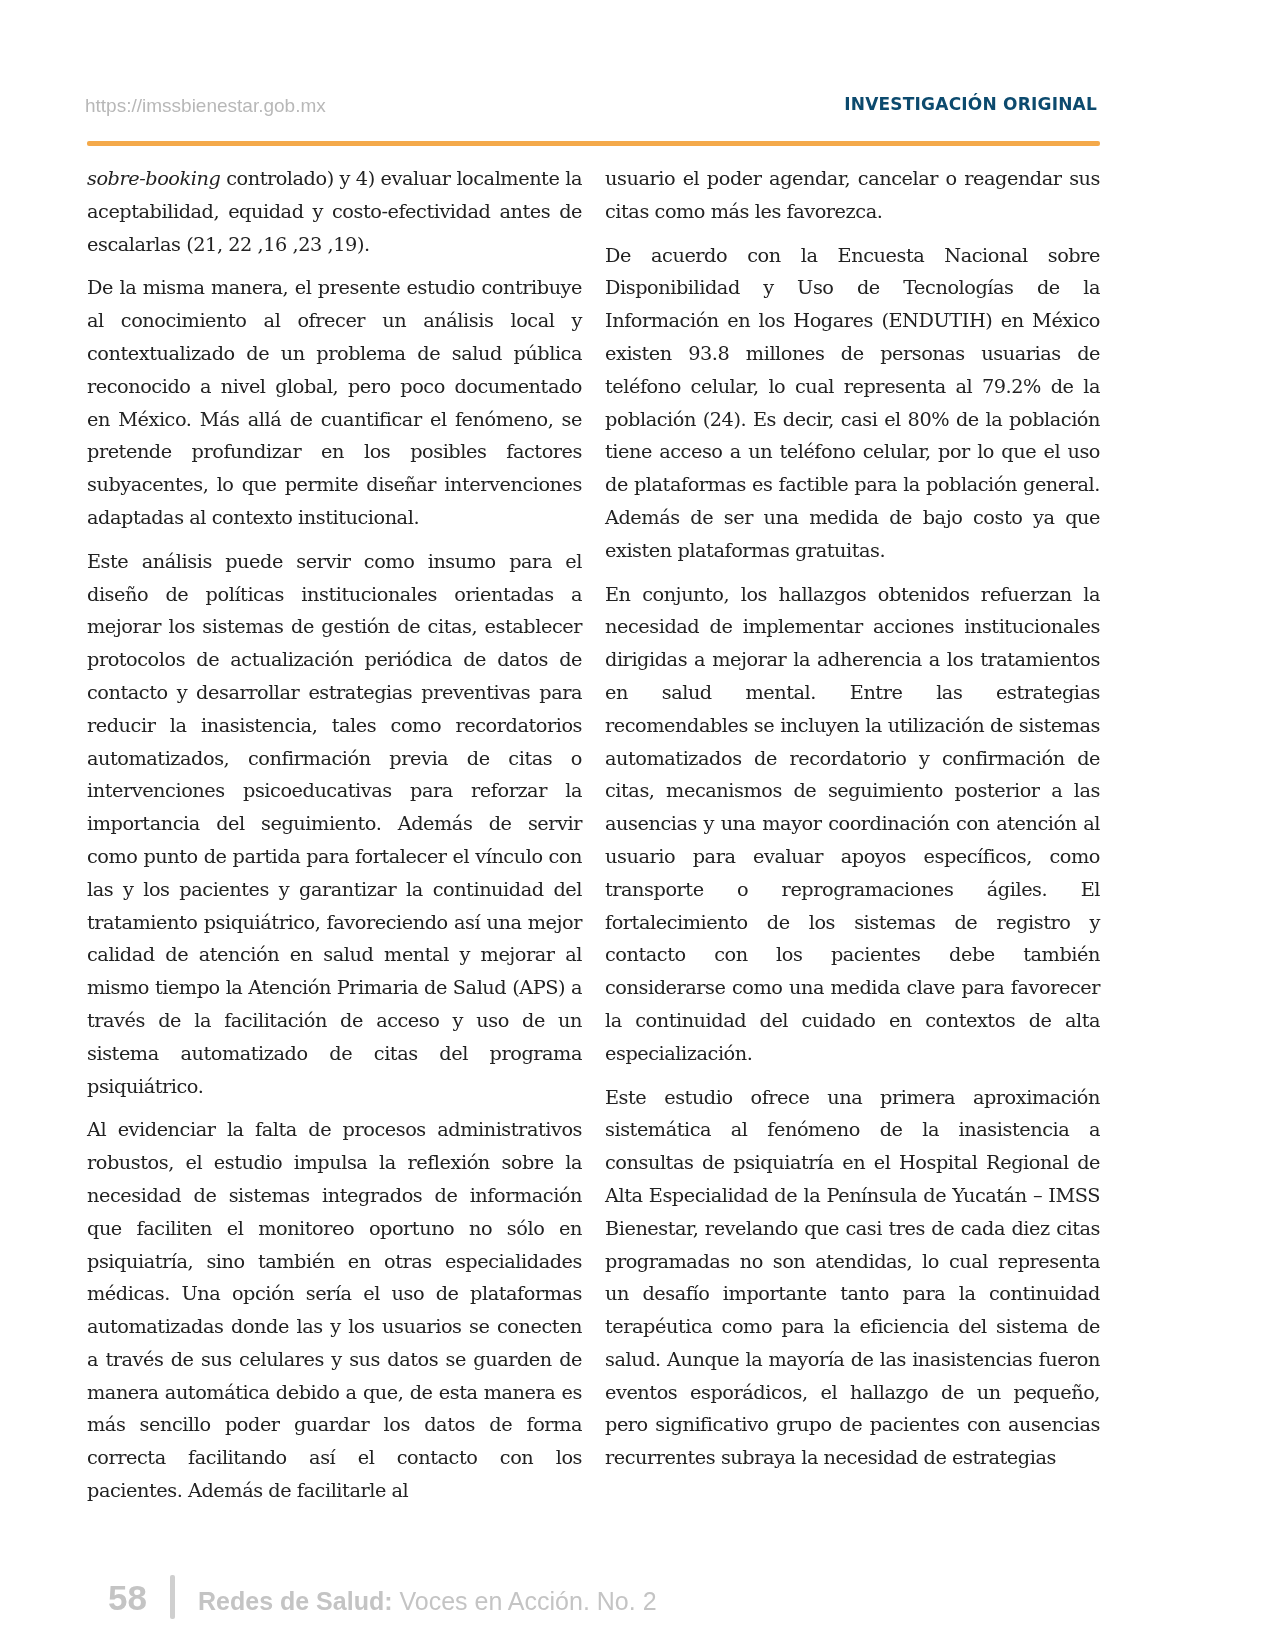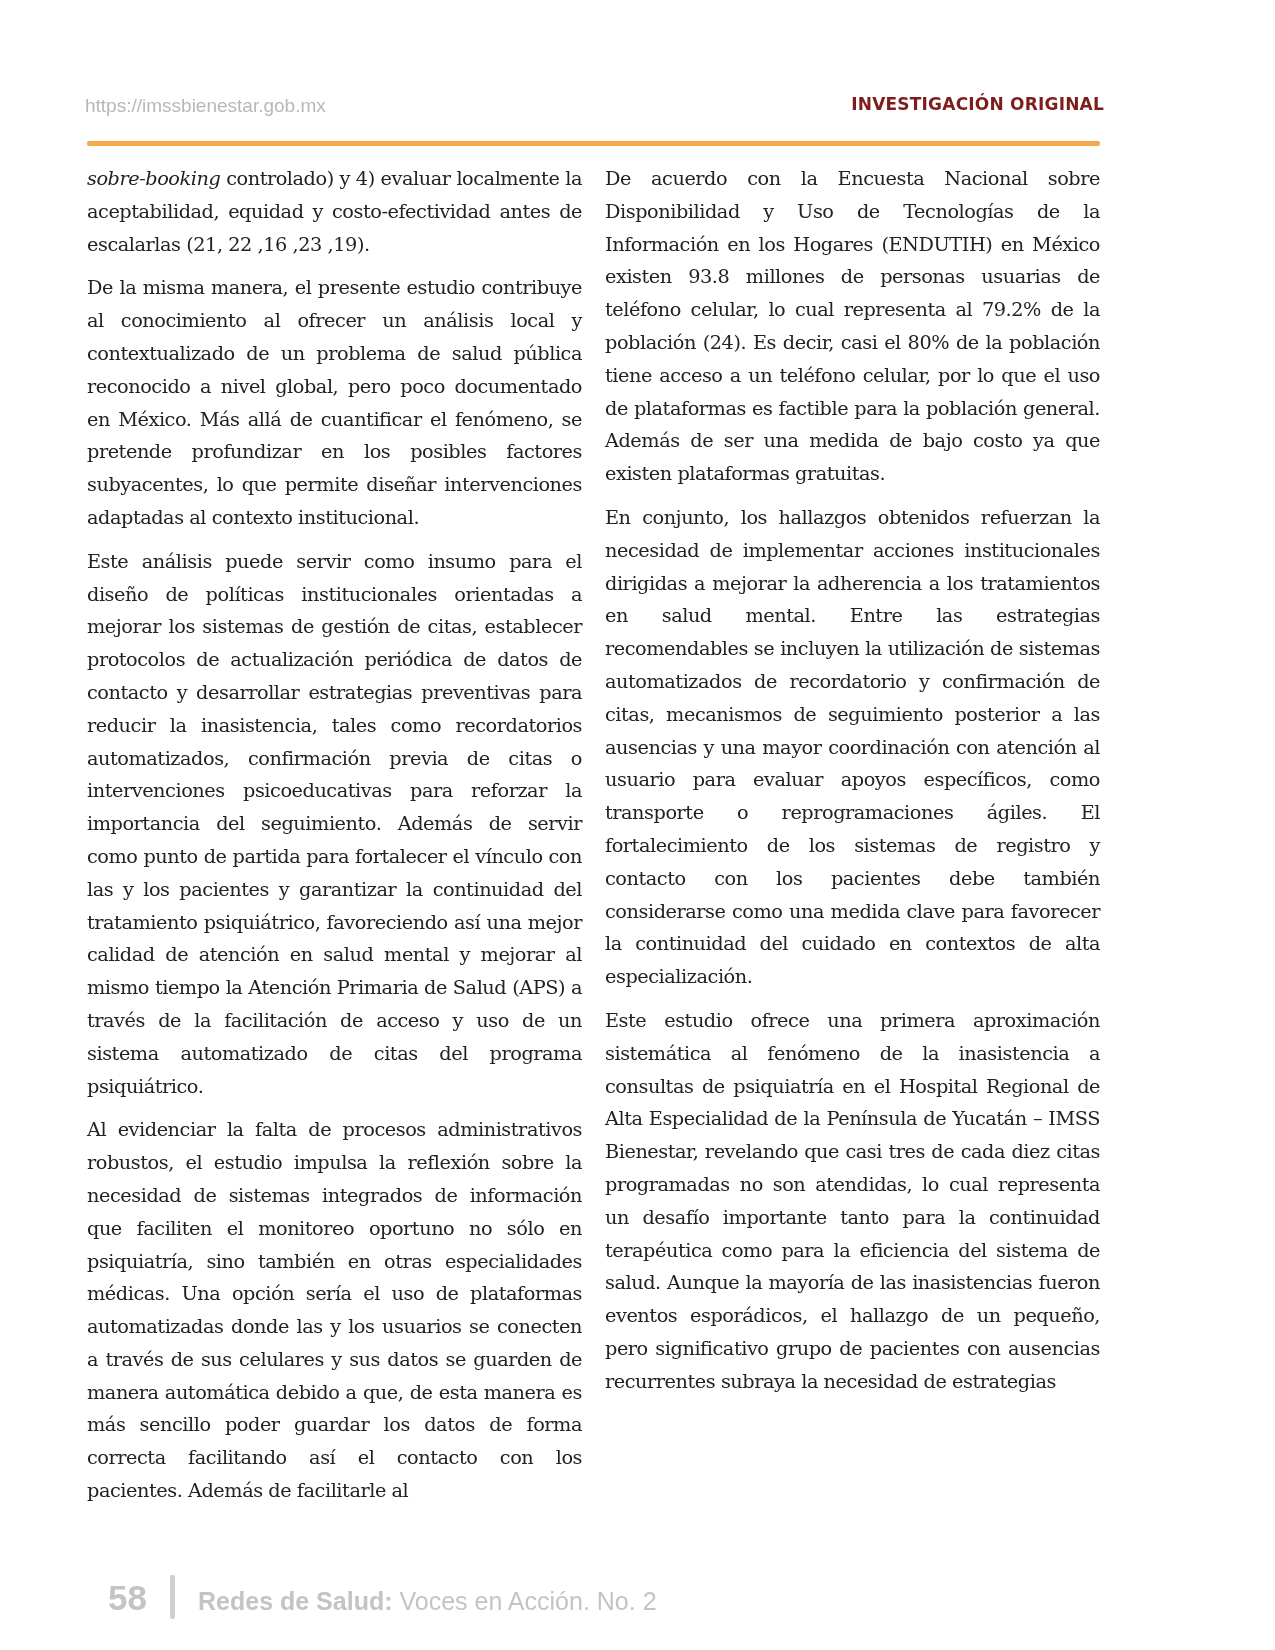--- a/index.html
+++ b/index.html
@@ -1,19 +1,19 @@
 <!DOCTYPE html>
 <html><head>
 <meta charset="utf-8">
 <style>
   html, body { margin: 0; padding: 0; background: #ffffff; }
   body { width: 1275px; height: 1650px; position: relative; overflow: hidden; }
   .page { position: absolute; left: 0; top: 0; width: 1275px; height: 1650px; background: #fff; }
   .hdr-url { position: absolute; left: 85px; top: 95px; font-family: "Liberation Sans", sans-serif; font-size: 19px; color: #b8b8b8; }
-  .hdr-section { position: absolute; right: 171px; top: 94px; font-family: "DejaVu Sans", sans-serif; font-weight: bold; font-size: 17px; color: #7f1d1d; letter-spacing: 0.2px; }
+  .hdr-section { position: absolute; right: 178px; top: 94px; font-family: "DejaVu Sans", sans-serif; font-weight: bold; font-size: 17px; color: #0c4a6e; letter-spacing: 0.2px; }
   .hdr-rule { position: absolute; left: 87px; top: 141px; width: 1013px; height: 5px; background: #f4a94a; border-radius: 2px; }
   .col { position: absolute; top: 163px; width: 495px; font-family: "DejaVu Serif", serif; font-size: 19.3px; line-height: 32.8px; color: #222; text-align: justify; letter-spacing: -0.45px; }
   .col-left { left: 87px; }
   .col-right { left: 605px; }
   .col p { margin: 0 0 11px 0; hyphens: none; }
   .col h2 { margin: 0 0 9px 0; font-size: 20px; font-weight: bold; color: #1a1a1a; letter-spacing: 0; line-height: 34px; }
   .col em { font-style: italic; }
   .ftr { position: absolute; left: 108px; top: 1575px; height: 60px; font-family: "Liberation Sans", sans-serif; color: #c4c4c4; }
   .ftr-num { position: absolute; left: 0; top: 3px; font-size: 35px; font-weight: bold; color: #c4c4c4; }
   .ftr-bar { position: absolute; left: 62px; top: 0; width: 5px; height: 44px; background: #cfcfcf; border-radius: 2px; }
@@ -30,20 +30,21 @@
   <div class="hdr-rule"></div>
 
   <div class="col col-left">
     <p><em>sobre-booking</em><span> controlado) y 4) evaluar localmente la aceptabilidad, equidad y costo-efectividad antes de escalarlas (21, 22 ,16 ,23 ,19).</span></p>
     <p>De la misma manera, el presente estudio contribuye al conocimiento al ofrecer un análisis local y contextualizado de un problema de salud pública reconocido a nivel global, pero poco documentado en México. Más allá de cuantificar el fenómeno, se pretende profundizar en los posibles factores subyacentes, lo que permite diseñar intervenciones adaptadas al contexto institucional.</p>
     <p>Este análisis puede servir como insumo para el diseño de políticas institucionales orientadas a mejorar los sistemas de gestión de citas, establecer protocolos de actualización periódica de datos de contacto y desarrollar estrategias preventivas para reducir la inasistencia, tales como recordatorios automatizados, confirmación previa de citas o intervenciones psicoeducativas para reforzar la importancia del seguimiento. Además de servir como punto de partida para fortalecer el vínculo con las y los pacientes y garantizar la continuidad del tratamiento psiquiátrico, favoreciendo así una mejor calidad de atención en salud mental y mejorar al mismo tiempo la Atención Primaria de Salud (APS) a través de la facilitación de acceso y uso de un sistema automatizado de citas del programa psiquiátrico.</p>
     <p>Al evidenciar la falta de procesos administrativos robustos, el estudio impulsa la reflexión sobre la necesidad de sistemas integrados de información que faciliten el monitoreo oportuno no sólo en psiquiatría, sino también en otras especialidades médicas. Una opción sería el uso de plataformas automatizadas donde las y los usuarios se conecten a través de sus celulares y sus datos se guarden de manera automática debido a que, de esta manera es más sencillo poder guardar los datos de forma correcta facilitando así el contacto con los pacientes. Además de facilitarle al</p>
   </div>
 
   <div class="col col-right">
+    <p>usuario el poder agendar, cancelar o reagendar sus citas como más les favorezca.</p>
     <p>De acuerdo con la Encuesta Nacional sobre Disponibilidad y Uso de Tecnologías de la Información en los Hogares (ENDUTIH)  en México existen 93.8 millones de personas usuarias de teléfono celular, lo cual representa al 79.2% de la población (24). Es decir, casi el 80% de la población tiene acceso a un teléfono celular, por lo que el uso de plataformas es factible para la población general. Además de ser una medida de bajo costo ya que existen plataformas gratuitas.</p>
     <p>En conjunto, los hallazgos obtenidos refuerzan la necesidad de implementar acciones institucionales dirigidas a mejorar la adherencia a los tratamientos en salud mental. Entre las estrategias recomendables se incluyen la utilización de sistemas automatizados de recordatorio y confirmación de citas, mecanismos de seguimiento posterior a las ausencias y una mayor coordinación con atención al usuario para evaluar apoyos específicos, como transporte o reprogramaciones ágiles. El fortalecimiento de los sistemas de registro y contacto con los pacientes debe también considerarse como una medida clave para favorecer la continuidad del cuidado en contextos de alta especialización.</p>
     <p>Este estudio ofrece una primera aproximación sistemática al fenómeno de la inasistencia a consultas de psiquiatría en el Hospital Regional de Alta Especialidad de la Península de Yucatán – IMSS Bienestar, revelando que casi tres de cada diez citas programadas no son atendidas, lo cual representa un desafío importante tanto para la continuidad terapéutica como para la eficiencia del sistema de salud. Aunque la mayoría de las inasistencias fueron eventos esporádicos, el hallazgo de un pequeño, pero significativo grupo de pacientes con ausencias recurrentes subraya la necesidad de estrategias</p>
   </div>
 
   <div class="ftr">
     <div class="ftr-num">58</div>
     <div class="ftr-bar"></div>
     <div class="ftr-title"><b>Redes de Salud:</b><span> Voces en Acción. No. 2</span></div>
   </div>

